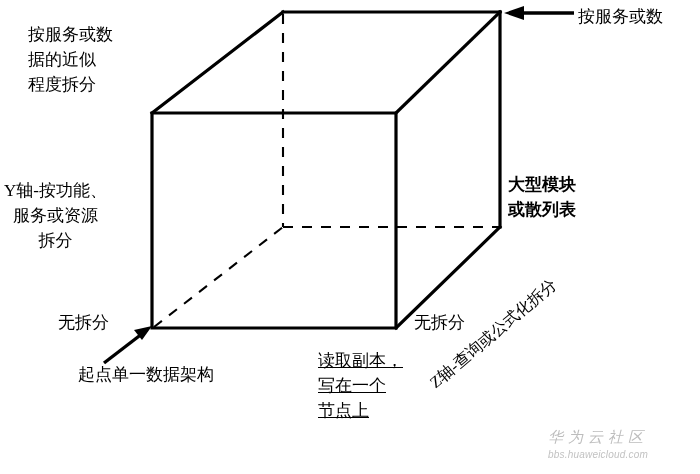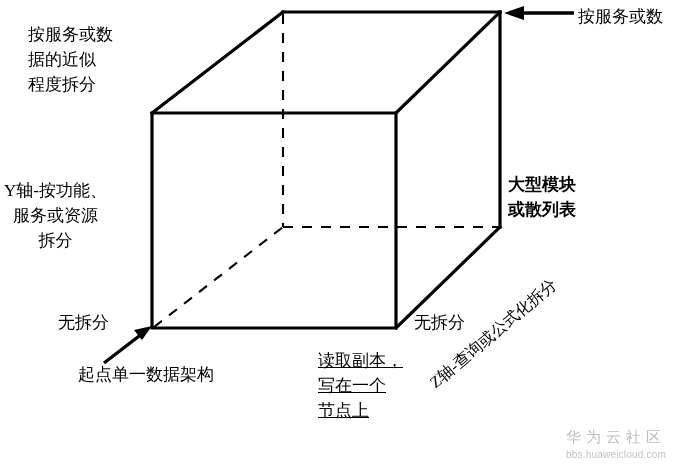--- a/index.html
+++ b/index.html
@@ -51,25 +51,26 @@
     left: 432px;
     top: 372px;
     transform-origin: 0% 50%;
     transform: rotate(-40deg);
     font-size: 16px;
   }
 
   
   #watermark {
     position: absolute;
-    left: 566px;
+    left: 548px;
     top: 428px;
     text-align: right;
     color: #b8b8b8;
     font-family: "Liberation Sans", "DejaVu Sans", sans-serif;
+    font-style: italic;
   }
   #watermark-title {
     font-size: 15px;
     letter-spacing: 5px;
     line-height: 18px;
     color: #bdbdbd;
   }
   #watermark-url {
     font-size: 10px;
     letter-spacing: 0.2px;

